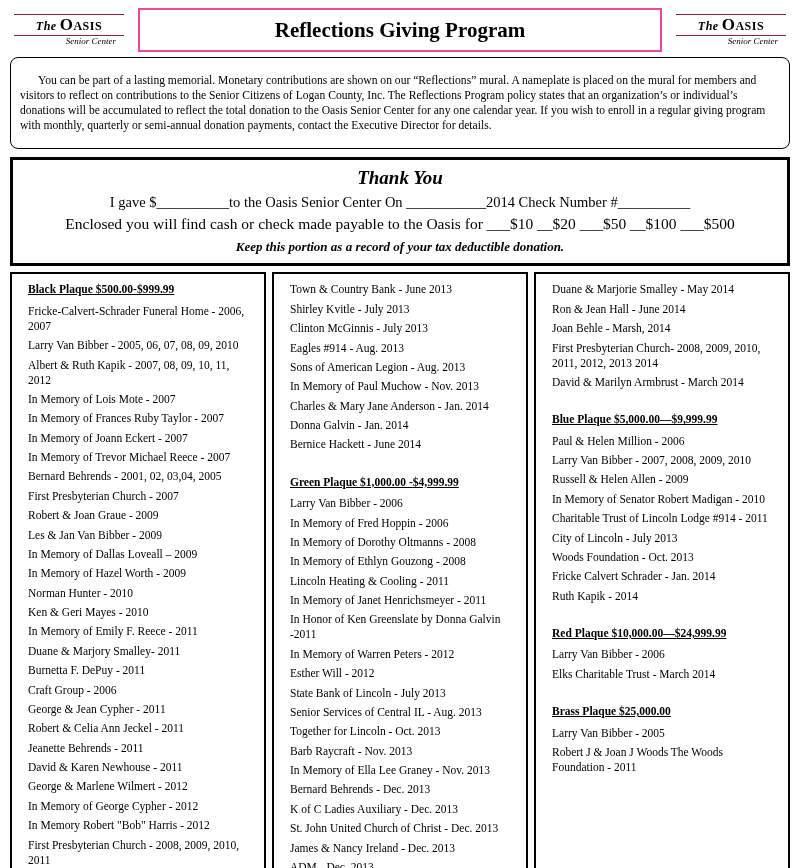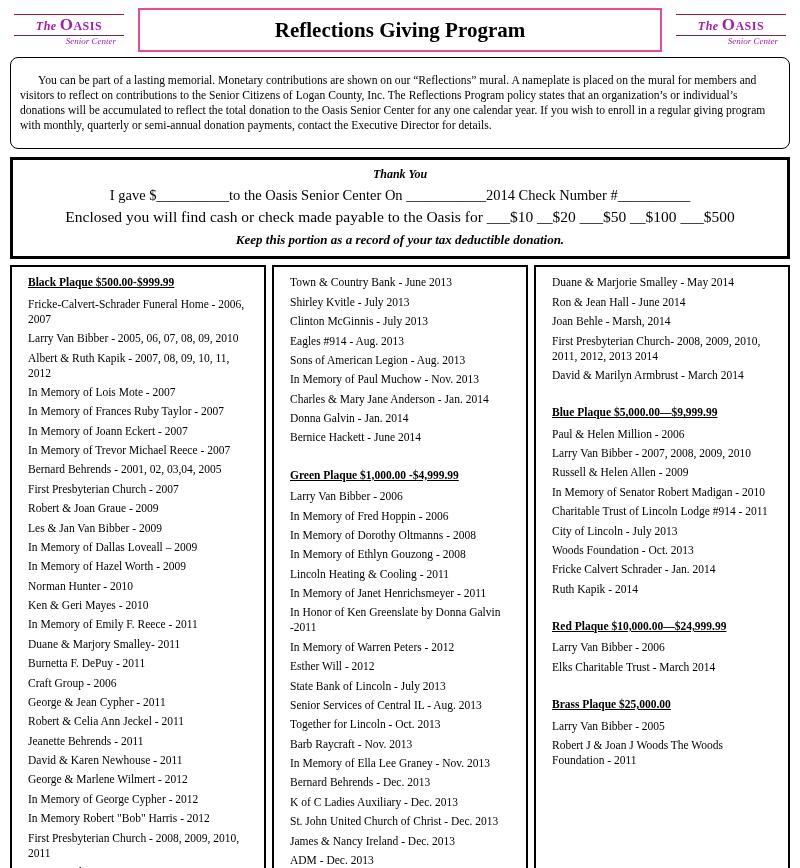--- a/index.html
+++ b/index.html
@@ -2,35 +2,35 @@
 <html><head>
 <meta charset="utf-8">
 <style>
   * { box-sizing: border-box; margin: 0; padding: 0; }
   html, body { width: 800px; height: 868px; background: #fff; }
   body { font-family: "Liberation Serif", serif; color: #000; }
   .page { width: 800px; height: 868px; padding: 8px 10px 6px 10px; }
 
   
   .header { display: flex; align-items: stretch; gap: 10px; height: 44px; }
-  .logo { width: 118px; display: flex; flex-direction: column; justify-content: center; color: #a21caf; padding: 2px 4px; }
+  .logo { width: 118px; display: flex; flex-direction: column; justify-content: center; color: #000000; padding: 2px 4px; }
   .logo-rule { border-top: 1.5px solid #8e2038; width: 100%; }
   .logo-main { font-weight: bold; font-variant: small-caps; font-size: 17px; line-height: 1.05; text-align: center; letter-spacing: 0.5px; padding: 1px 0; white-space: nowrap; }
   .logo-the { font-style: italic; font-size: 12px; margin-right: 3px; font-variant: normal; }
   .logo-script { font-style: italic; font-size: 9px; line-height: 1; text-align: right; padding: 1px 8px 0 0; }
   .title-box { flex: 1; border: 2px solid #ec4899; display: flex; align-items: center; justify-content: center; }
   .page-title { font-size: 21px; font-weight: bold; }
 
   
   .intro-box { border: 1.5px solid #000; border-radius: 8px; margin-top: 5px; padding: 15px 9px; font-size: 11.6px; line-height: 1.3; }
   .intro-text { text-indent: 18px; }
 
   
   .thanks-box { border: 3px solid #000; margin-top: 8px; padding: 7px 12px 8px 12px; text-align: center; }
-  .thanks-heading { font-weight: bold; font-style: italic; font-size: 12px; }
+  .thanks-heading { font-weight: bold; font-style: italic; font-size: 19px; }
   .thanks-line1 { font-size: 14.5px; margin-top: 5px; }
   .thanks-line2 { font-size: 15.5px; margin-top: 4px; }
   .thanks-line3 { font-weight: bold; font-style: italic; font-size: 13px; margin-top: 6px; }
 
   
   .columns { display: flex; gap: 6px; margin-top: 6px; height: 618px; }
   .column { flex: 1; border: 2px solid #000; padding: 6px 16px; font-size: 11.5px; overflow: hidden; }
   .section-heading { font-weight: bold; text-decoration: underline; line-height: 15px; padding: 2.2px 0; margin-top: 18px; margin-bottom: 2px; white-space: nowrap; }
   .section-heading:first-child { margin-top: 0; }
   .donor-line { line-height: 15px; padding: 2.2px 0; }

